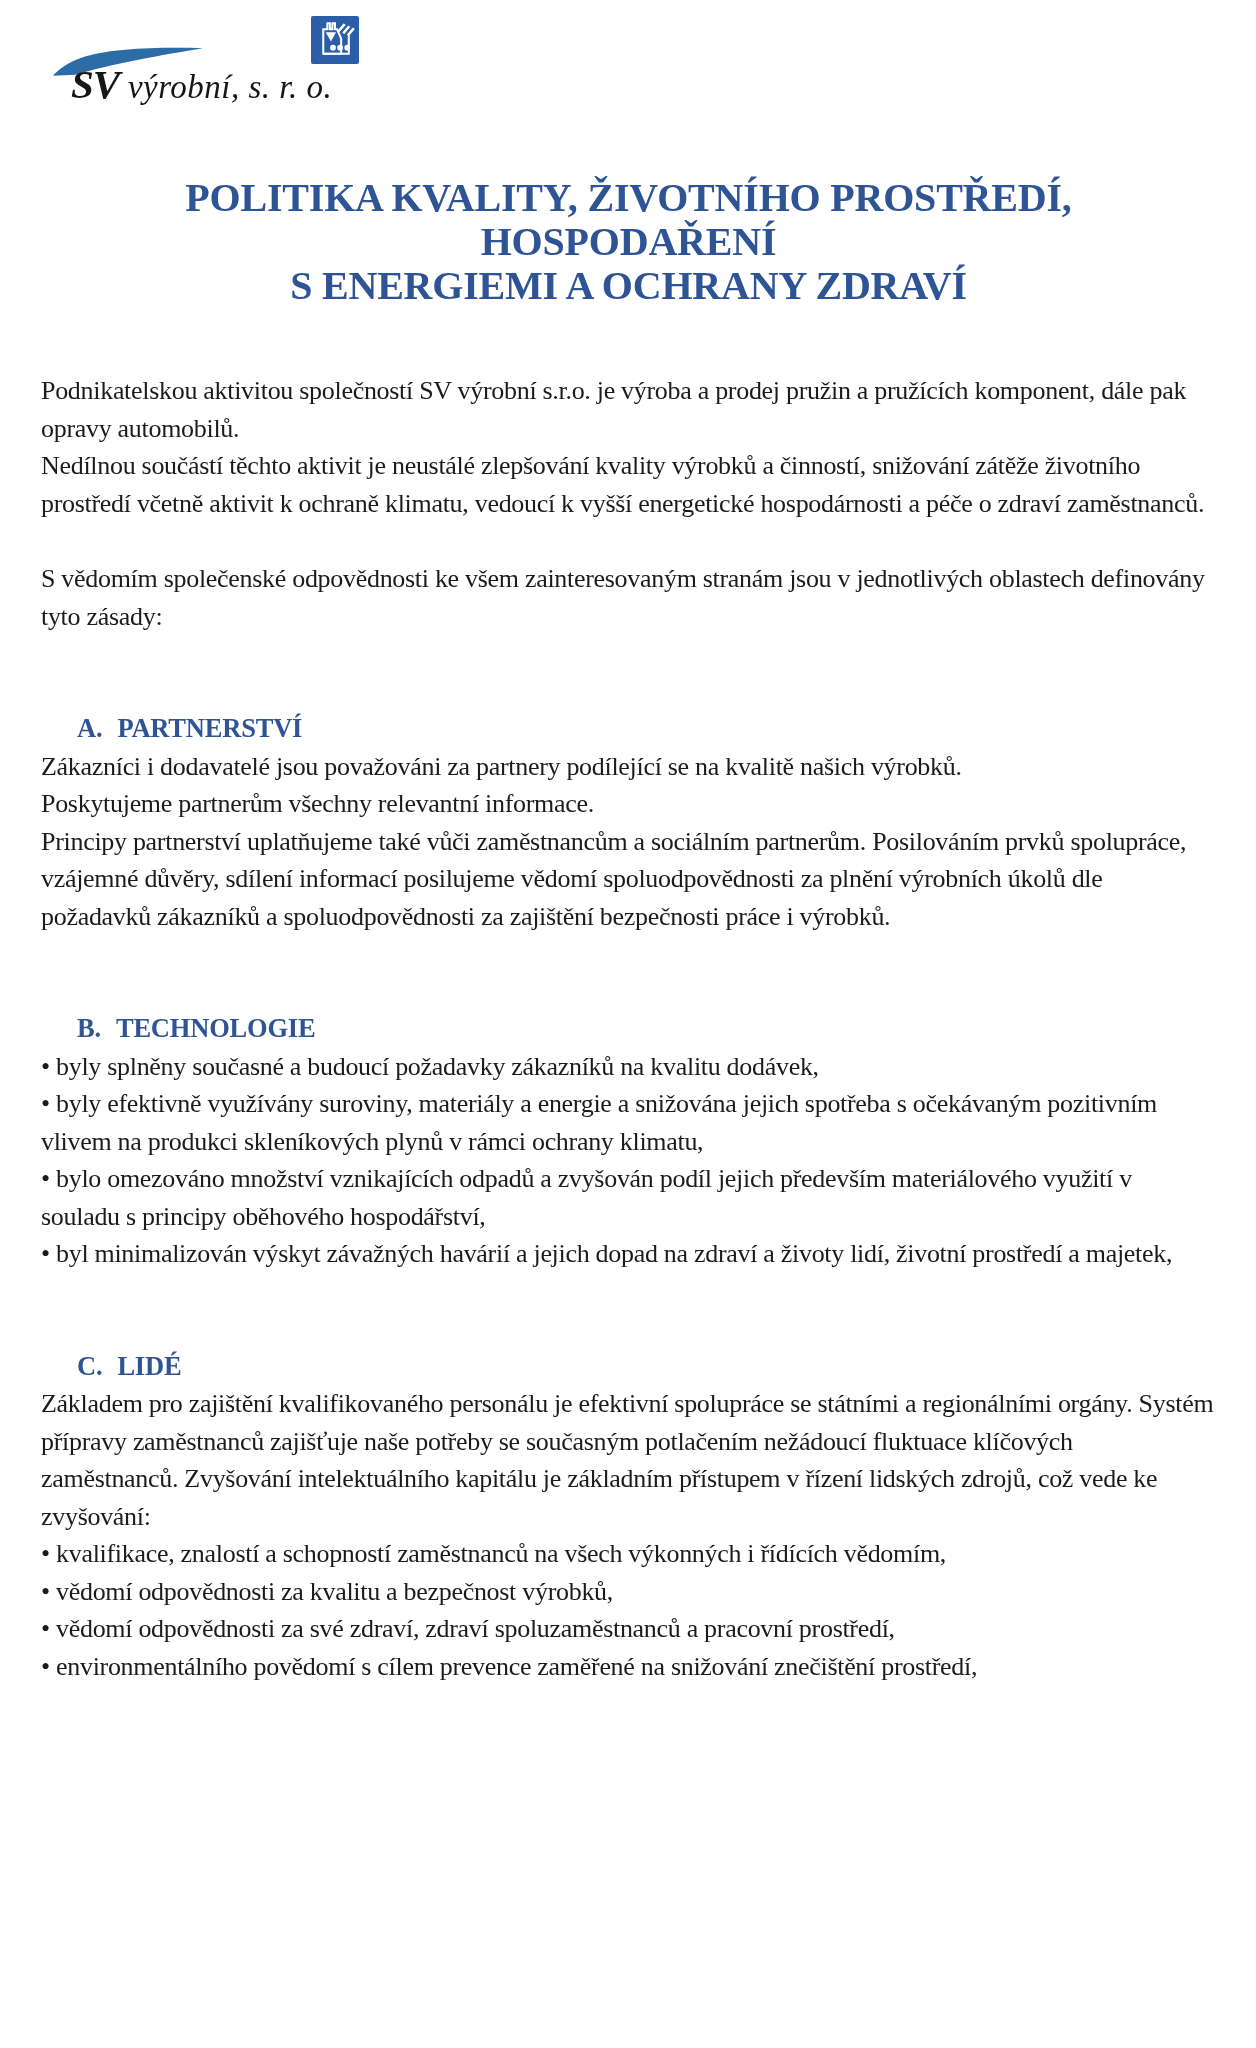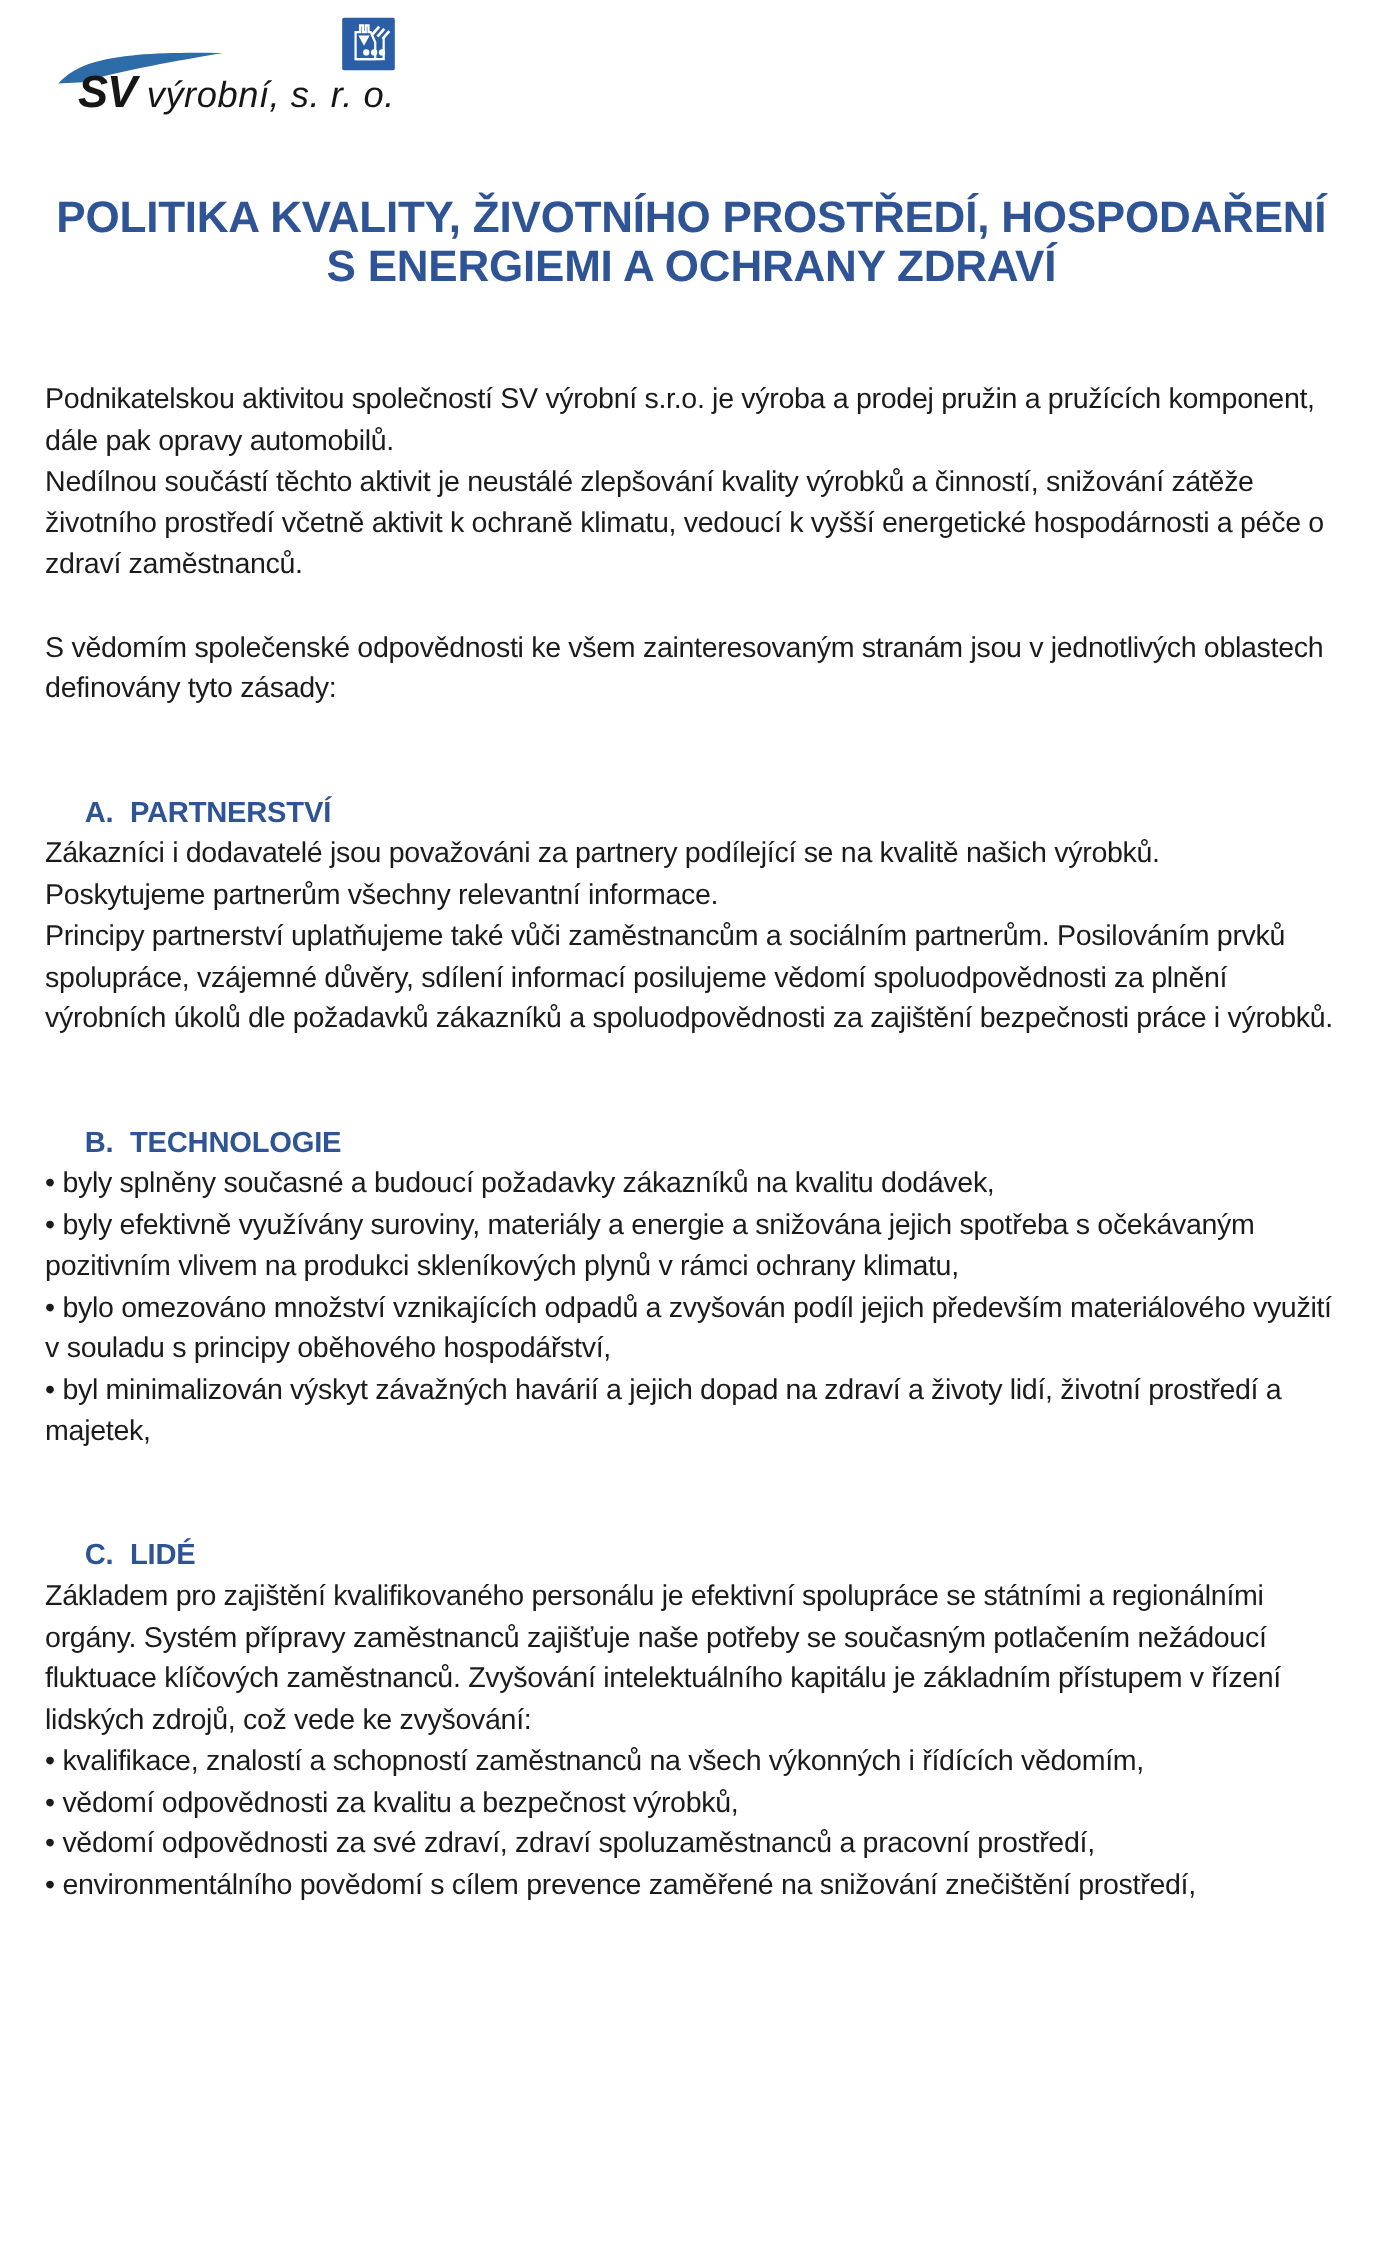--- a/index.html
+++ b/index.html
@@ -13,20 +13,21 @@
     overflow: hidden;
     font-family: "Liberation Sans", "DejaVu Sans", sans-serif;
     color: #1b1b1b;
   }
   .page {
     box-sizing: border-box;
     width: 1256px;
     height: 2048px;
     padding: 14px 40px 0 41px;
     background: #ffffff;
+    font-family: Liberation Serif, serif;
   }
   
   .header {
     position: relative;
     height: 100px;
   }
   .swoosh {
     position: absolute;
     left: 12px;
     top: 32px;
@@ -63,21 +64,21 @@
     margin: 62px 0 0 0;
     text-align: center;
     font-size: 40px;
     font-weight: 700;
     line-height: 44px;
     letter-spacing: -0.2px;
     color: var(--accent, #2F5496);
   }
   
   .content {
-    margin-top: 80px;
+    margin-top: 64px;
   }
   .doc-p {
     margin: 0;
     font-size: 26px;
     line-height: 37.5px;
     letter-spacing: -0.3px;
   }
   .gap {
     height: 38px;
   }

